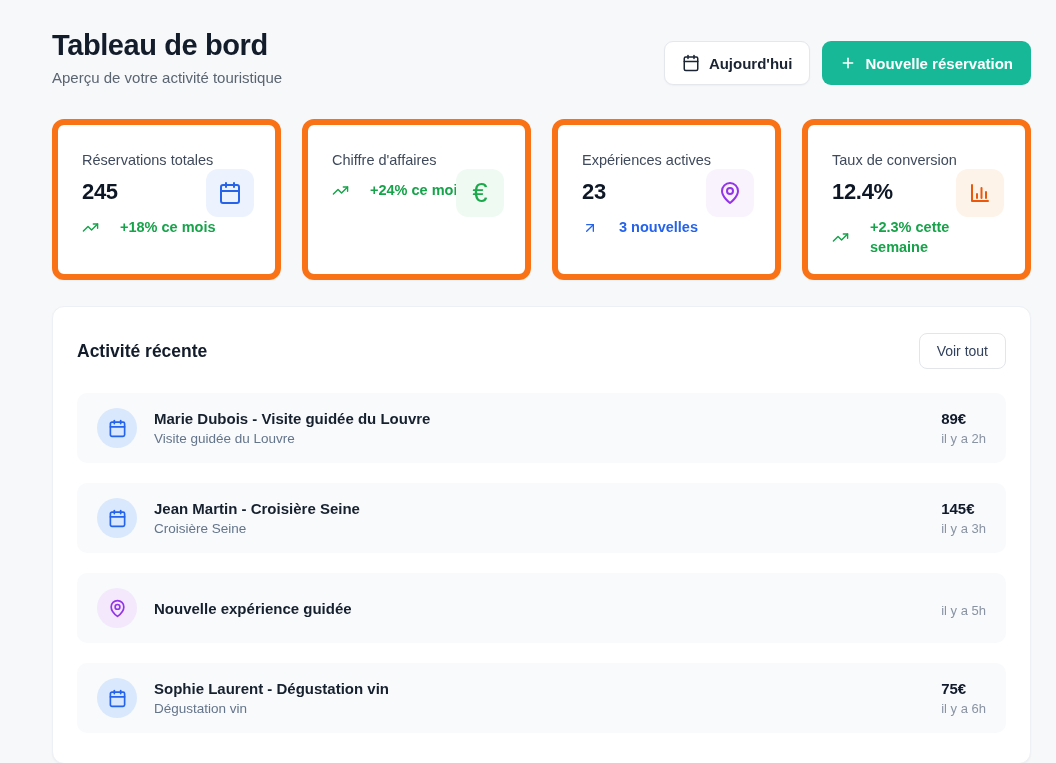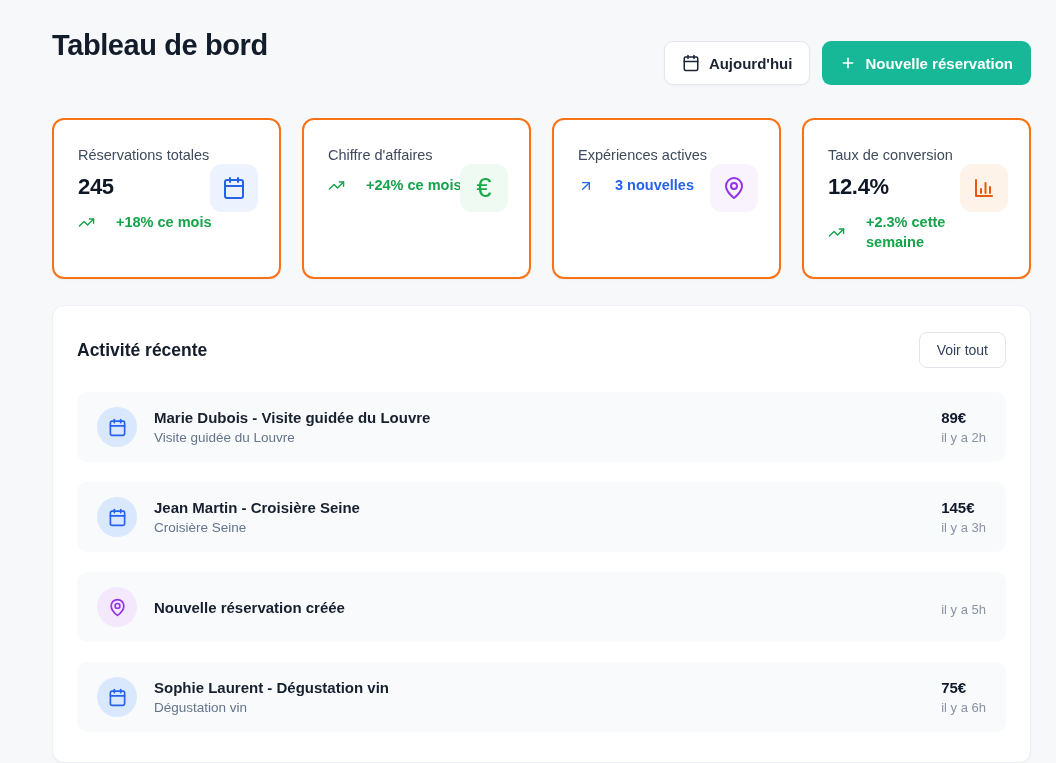--- a/index.html
+++ b/index.html
@@ -18,21 +18,21 @@
   .page-subtitle { font-size:15px; color:#5b6572; margin-top:7px; }
   .header-actions { display:flex; gap:12px; margin-top:12px; }
   .btn { display:inline-flex; align-items:center; gap:9px; height:44px; border-radius:9px;
          font-size:15px; font-weight:600; cursor:pointer; white-space:nowrap; }
   .btn-today { background:#ffffff; border:1px solid #e4e7ec; padding:0 17px; color:#1a2433;
                box-shadow:0 1px 2px rgba(16,24,40,.04); }
   .btn-new { background:#16b897; border:none; padding:0 18px; color:#ffffff; }
 
   
   .stats-row { display:flex; gap:21px; margin-top:33px; }
-  .stat-card { width:229px; height:161px; background:#ffffff; border:2px solid #f97316;
+  .stat-card { width:229px; height:161px; background:#ffffff; border:6px solid #f97316;
                border-radius:12px; padding:27px 24px; position:relative;
                box-shadow:0 1px 2px rgba(16,24,40,.04); }
   .stat-label { font-size:14.5px; color:#3f4a5c; font-weight:500; }
   .stat-value { font-size:22px; font-weight:700; color:#0d1726; margin-top:11px; letter-spacing:-0.3px; }
   .stat-trend { margin-top:13px; font-size:14.5px; font-weight:700; display:flex; gap:21px; align-items:center; }
   .stat-trend .trend-text { max-width:128px; line-height:1.35; }
   .trend-green { color:#16a34a; }
   .trend-blue  { color:#2563eb; }
   .stat-icon-box { position:absolute; right:21px; top:44px; width:48px; height:48px; border-radius:12px;
                    display:flex; align-items:center; justify-content:center; }
@@ -65,20 +65,21 @@
   svg { display:block; }
 </style>
 </head>
 <body>
 
 <div class="container">
 
   <div class="page-header">
     <div>
       <div class="page-title">Tableau de bord</div>
+      <div class="page-subtitle">Aperçu de votre activité touristique</div>
     </div>
     <div class="header-actions">
       <div class="btn btn-today">
         <span>
           <svg width="18" height="18" viewBox="0 0 24 24" fill="none" stroke="#1a2433" stroke-width="2" stroke-linecap="round" stroke-linejoin="round">
               <rect x="3" y="4" width="18" height="18" rx="2"></rect>
               <line x1="16" y1="2" x2="16" y2="6"></line>
               <line x1="8" y1="2" x2="8" y2="6"></line>
               <line x1="3" y1="10" x2="21" y2="10"></line>
             </svg>
@@ -134,20 +135,21 @@
         </span>
         <span class="trend-text">+24% ce mois</span>
       </div>
       <div class="stat-icon-box bg-green">
         <span class="euro-glyph">€</span>
       </div>
     </div>
 
     <div class="stat-card">
       <div class="stat-label">Expériences actives</div>
+      <div class="stat-value">23</div>
       <div class="stat-trend trend-blue">
         <span>
           <svg width="16" height="16" viewBox="0 0 24 24" fill="none" stroke="#2563eb" stroke-width="2" stroke-linecap="round" stroke-linejoin="round">
               <path d="M7 7h10v10"></path>
               <path d="M7 17 17 7"></path>
             </svg>
         </span>
         <span class="trend-text">3 nouvelles</span>
       </div>
       <div class="stat-icon-box bg-purple">
@@ -231,21 +233,21 @@
     </div>
 
     <div class="activity-row">
       <div class="row-icon-circle circle-purple">
         <svg width="19" height="19" viewBox="0 0 24 24" fill="none" stroke="#9333ea" stroke-width="2.1" stroke-linecap="round" stroke-linejoin="round">
             <path d="M20 10c0 6-8 12-8 12s-8-6-8-12a8 8 0 0 1 16 0Z"></path>
             <circle cx="12" cy="10" r="3"></circle>
           </svg>
       </div>
       <div class="row-main">
-        <div class="row-title">Nouvelle réservation créée</div>
+        <div class="row-title">Nouvelle expérience guidée</div>
 
       </div>
       <div class="row-right">
 
         <div class="row-time">il y a 5h</div>
       </div>
     </div>
 
     <div class="activity-row">
       <div class="row-icon-circle circle-blue">

